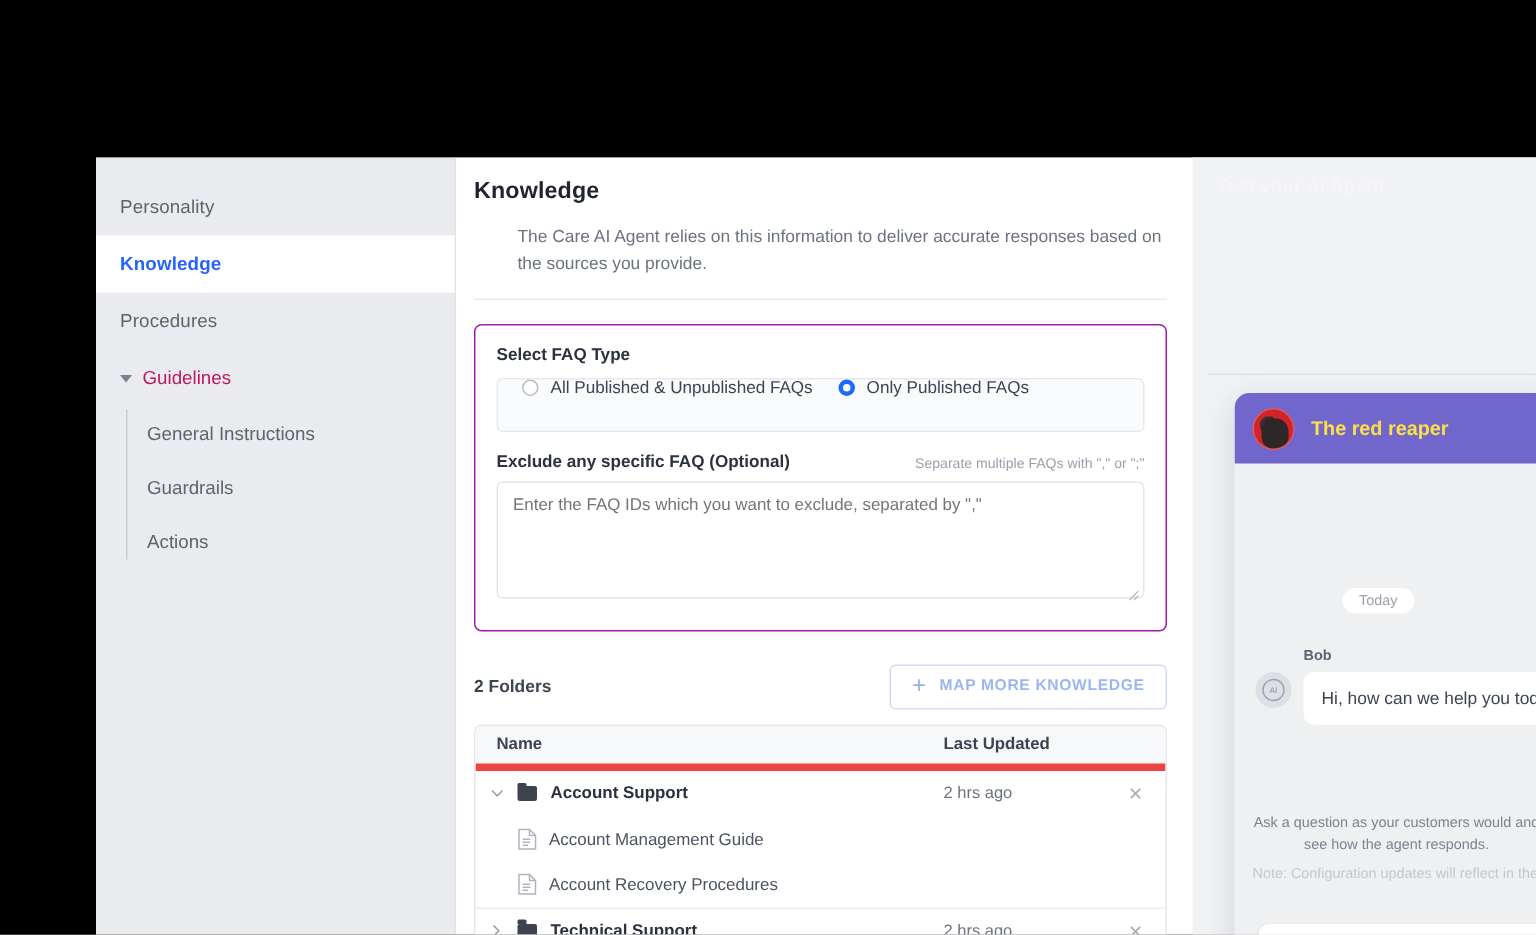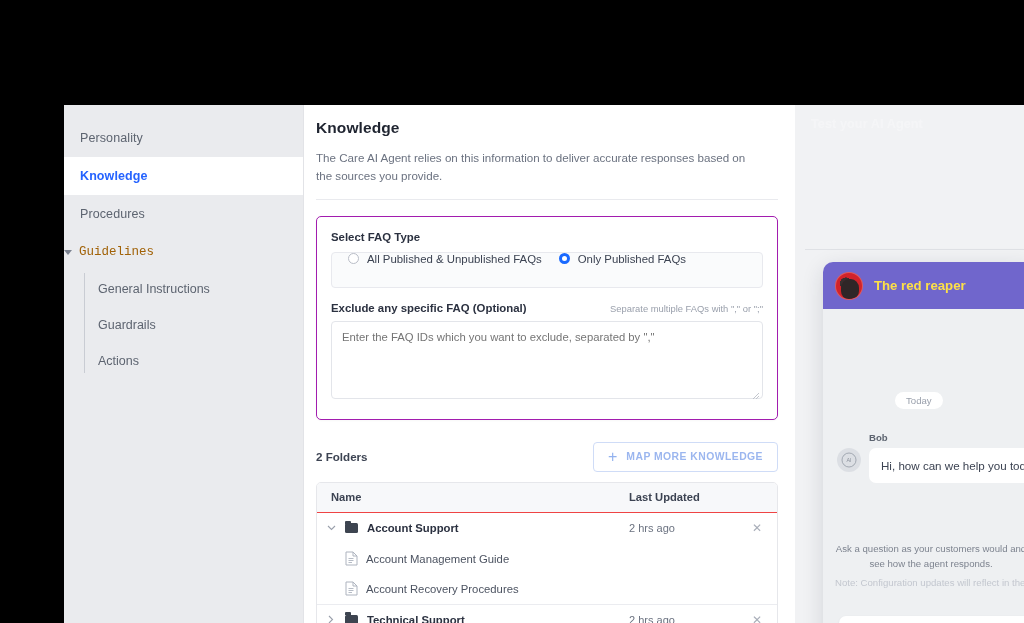--- a/index.html
+++ b/index.html
@@ -35,23 +35,22 @@
     letter-spacing: .1px;
     cursor: pointer;
   }
   .nav-item.active {
     background: #ffffff;
     color: #2563ff;
     font-weight: bold;
   }
   .nav-group {
     height: 38px; display: flex; align-items: center;
-    font-size: 12.5px; color: #a16207;
+    padding-left: 16px; font-size: 12.5px; color: #be185d;
     cursor: pointer;
-    font-family: Liberation Mono, monospace;
   }
   .caret {
     width: 0; height: 0;
     border-left: 4.5px solid transparent;
     border-right: 4.5px solid transparent;
     border-top: 5.5px solid #7b8290;
     margin-right: 7px;
     flex: 0 0 auto;
   }
   .subnav { position: relative; padding-left: 34px; }
@@ -73,20 +72,21 @@
     overflow: hidden;
     position: relative;
   }
   .page-title {
     font-size: 15.5px; font-weight: bold; color: #1f2430;
     letter-spacing: .1px; margin-bottom: 12px;
   }
   .page-desc {
     font-size: 11.6px; color: #6b7280; line-height: 1.55;
     max-width: 448px;
+    margin-left: 29px;
   }
   .hr { height: 1px; background: #e9eaee; margin: 14px 0 16px 0; width: 462px; }
 
   .card {
     width: 462px;
     border: 1px solid #a21caf;
     border-radius: 5px;
     padding: 14px 14px 16px 14px;
     box-shadow: 0 1px 2px rgba(20,24,40,.03);
   }
@@ -152,21 +152,21 @@
   }
 
   .table {
     width: 462px;
     border: 1px solid #e6e7eb; border-radius: 5px;
     overflow: hidden; background: #fff;
   }
   .thead {
     display: flex; align-items: center;
     height: 30px; background: #f7f8fa;
-    border-bottom: 1px solid #ef4444;
+    border-bottom: 5px solid #ef4444;
     font-size: 11.2px; font-weight: bold; color: #3c4352;
   }
   .th-name { padding-left: 14px; flex: 1 1 auto; }
   .th-upd { width: 108px; }
   .th-x { width: 40px; }
 
   .trow {
     display: flex; align-items: center;
     height: 30px; font-size: 11.3px;
   }

